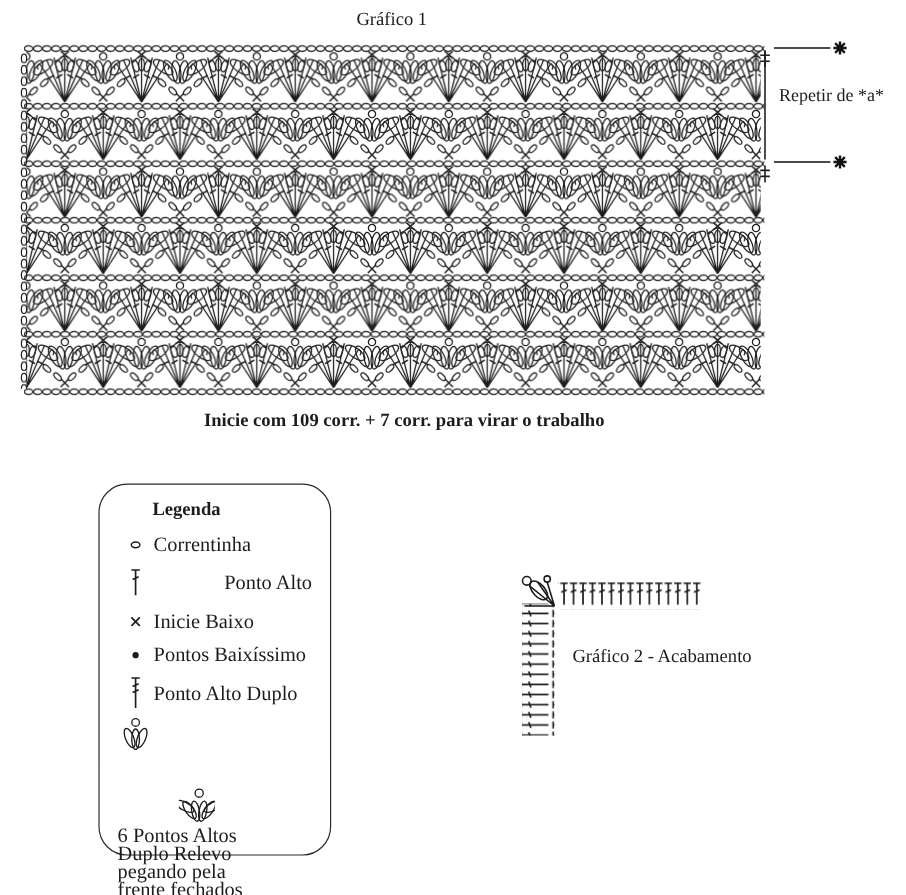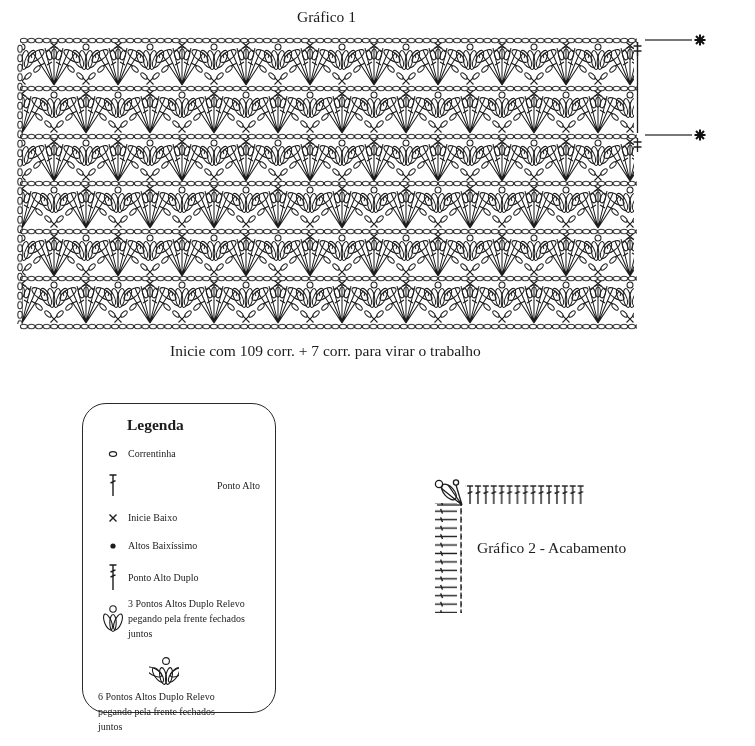--- a/index.html
+++ b/index.html
@@ -12,21 +12,21 @@
   .title{font-size:15.5px;}
   .caption{font-size:15.5px;}
   .repeat-note{font-size:15px;text-align:center;line-height:21px;}
   .legend-box{
     left:82px;top:403px;width:194px;height:310px;
     border:1.2px solid #2a2a2a;border-radius:24px;box-sizing:border-box;
   }
   .legend-title{left:127px;top:416px;font-size:15.5px;font-weight:bold;}
   .legend-item{display:flex;align-items:center;position:absolute;left:98px;}
   .legend-icon{width:30px;display:flex;justify-content:center;align-items:center;flex:0 0 30px;}
-  .legend-label{font-size:10px;line-height:15px;width:132px;}
+  .legend-label{font-size:17px;line-height:15px;width:132px;}
   svg{display:block;}
   .diagram-svg{position:absolute;left:0;top:0;}
 </style>
 </head>
 <body>
 
 <svg class="diagram-svg" width="755" height="746" viewBox="0 0 755 746">
   <defs>
 
     <pattern id="chain" width="7.6" height="7" patternUnits="userSpaceOnUse">
@@ -172,23 +172,24 @@
       <circle cx="456" cy="482.5" r="2.6"></circle>
       <ellipse cx="449" cy="492" rx="5" ry="9.5" transform="rotate(-42 449 492)"></ellipse>
       <path d="M462,505 L441,488 M462,505 L448,485 M462,505 L456,485"></path>
       <path d="M462,505 L437,505"></path>
     </g>
   </g>
 </svg>
 
 <div class="abs title" style="left:297px;top:8px;">Gráfico 1</div>
 
-<div class="abs caption" style="left:170px;top:342px;">Inicie com 109 corr. + 7 corr. para virar o trabalho</div>
+<div class="abs caption" style="left:170px;top:342px;font-weight:bold;">Inicie com 109 corr. + 7 corr. para virar o trabalho</div>
 
 <div class="abs repeat-note" style="left:633px;top:70px;width:120px;">
+  <div>Repetir de *a*</div>
 </div>
 
 <div class="abs legend-box"></div>
 <div class="abs legend-title">Legenda</div>
 
 <div class="legend-item" style="top:446px;">
   <span class="legend-icon">
     <svg width="12" height="10">
         <ellipse cx="6" cy="5" rx="3.6" ry="2.4" fill="none" stroke="#1c1c1c" stroke-width="1.2"></ellipse>
       </svg>
@@ -215,21 +216,21 @@
   </span>
   <span class="legend-label">Inicie Baixo</span>
 </div>
 
 <div class="legend-item" style="top:538px;">
   <span class="legend-icon">
     <svg width="10" height="10">
         <circle cx="5" cy="5" r="2.6" fill="#1c1c1c"></circle>
       </svg>
   </span>
-  <span class="legend-label">Altos Baixíssimo</span>
+  <span class="legend-label">Pontos Baixíssimo</span>
 </div>
 
 <div class="legend-item" style="top:562px;">
   <span class="legend-icon">
     <svg width="14" height="30">
         <g stroke="#1c1c1c" stroke-width="1.4" fill="none">
       <path d="M7,3 V28 M3.5,3 H10.5 M4.5,10 L9.5,7.8 M4.5,15 L9.5,12.8"></path>
         </g>
       </svg>
   </span>
@@ -240,21 +241,20 @@
   <span class="legend-icon">
     <svg width="24" height="32">
         <g stroke="#1c1c1c" stroke-width="1.1" fill="none">
       <circle cx="12" cy="6" r="3.2"></circle>
       <ellipse cx="7" cy="19" rx="3.4" ry="8.5" transform="rotate(-22 7 19)"></ellipse>
       <ellipse cx="12" cy="20" rx="3.2" ry="8.5"></ellipse>
       <ellipse cx="17" cy="19" rx="3.4" ry="8.5" transform="rotate(22 17 19)"></ellipse>
     </g>
       </svg>
   </span>
-  <span class="legend-label">3 Pontos Altos Duplo Relevo pegando pela frente fechados juntos</span>
 </div>
 
 <div class="legend-item" style="top:655px;flex-direction:column;">
   <span class="legend-icon">
     <svg width="34" height="34">
         <g stroke="#1c1c1c" stroke-width="1.1" fill="none">
       <circle cx="17" cy="6" r="3.4"></circle>
       <ellipse cx="5" cy="17" rx="3.4" ry="8.5" transform="rotate(-62 5 17)"></ellipse>
       <ellipse cx="9" cy="20" rx="3.4" ry="8.5" transform="rotate(-35 9 20)"></ellipse>
       <ellipse cx="14" cy="21" rx="3.2" ry="8.5" transform="rotate(-10 14 21)"></ellipse>

